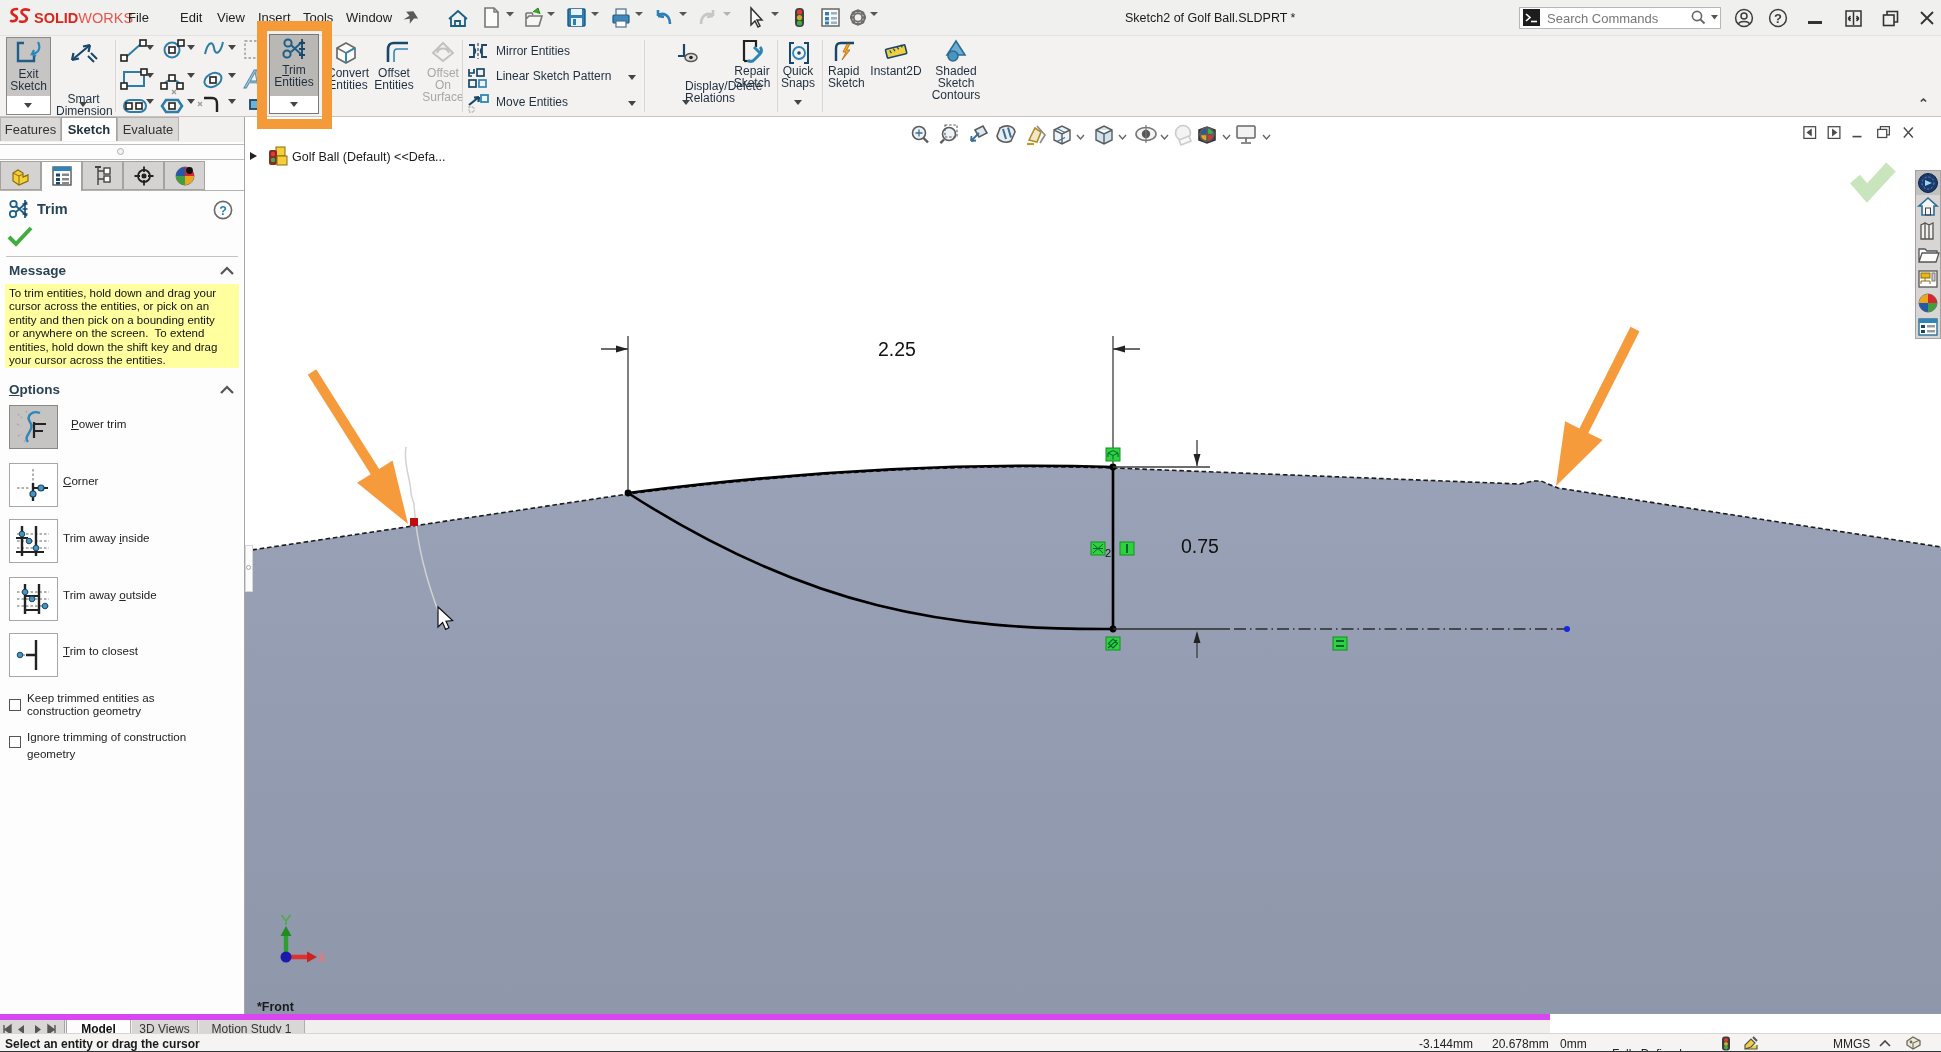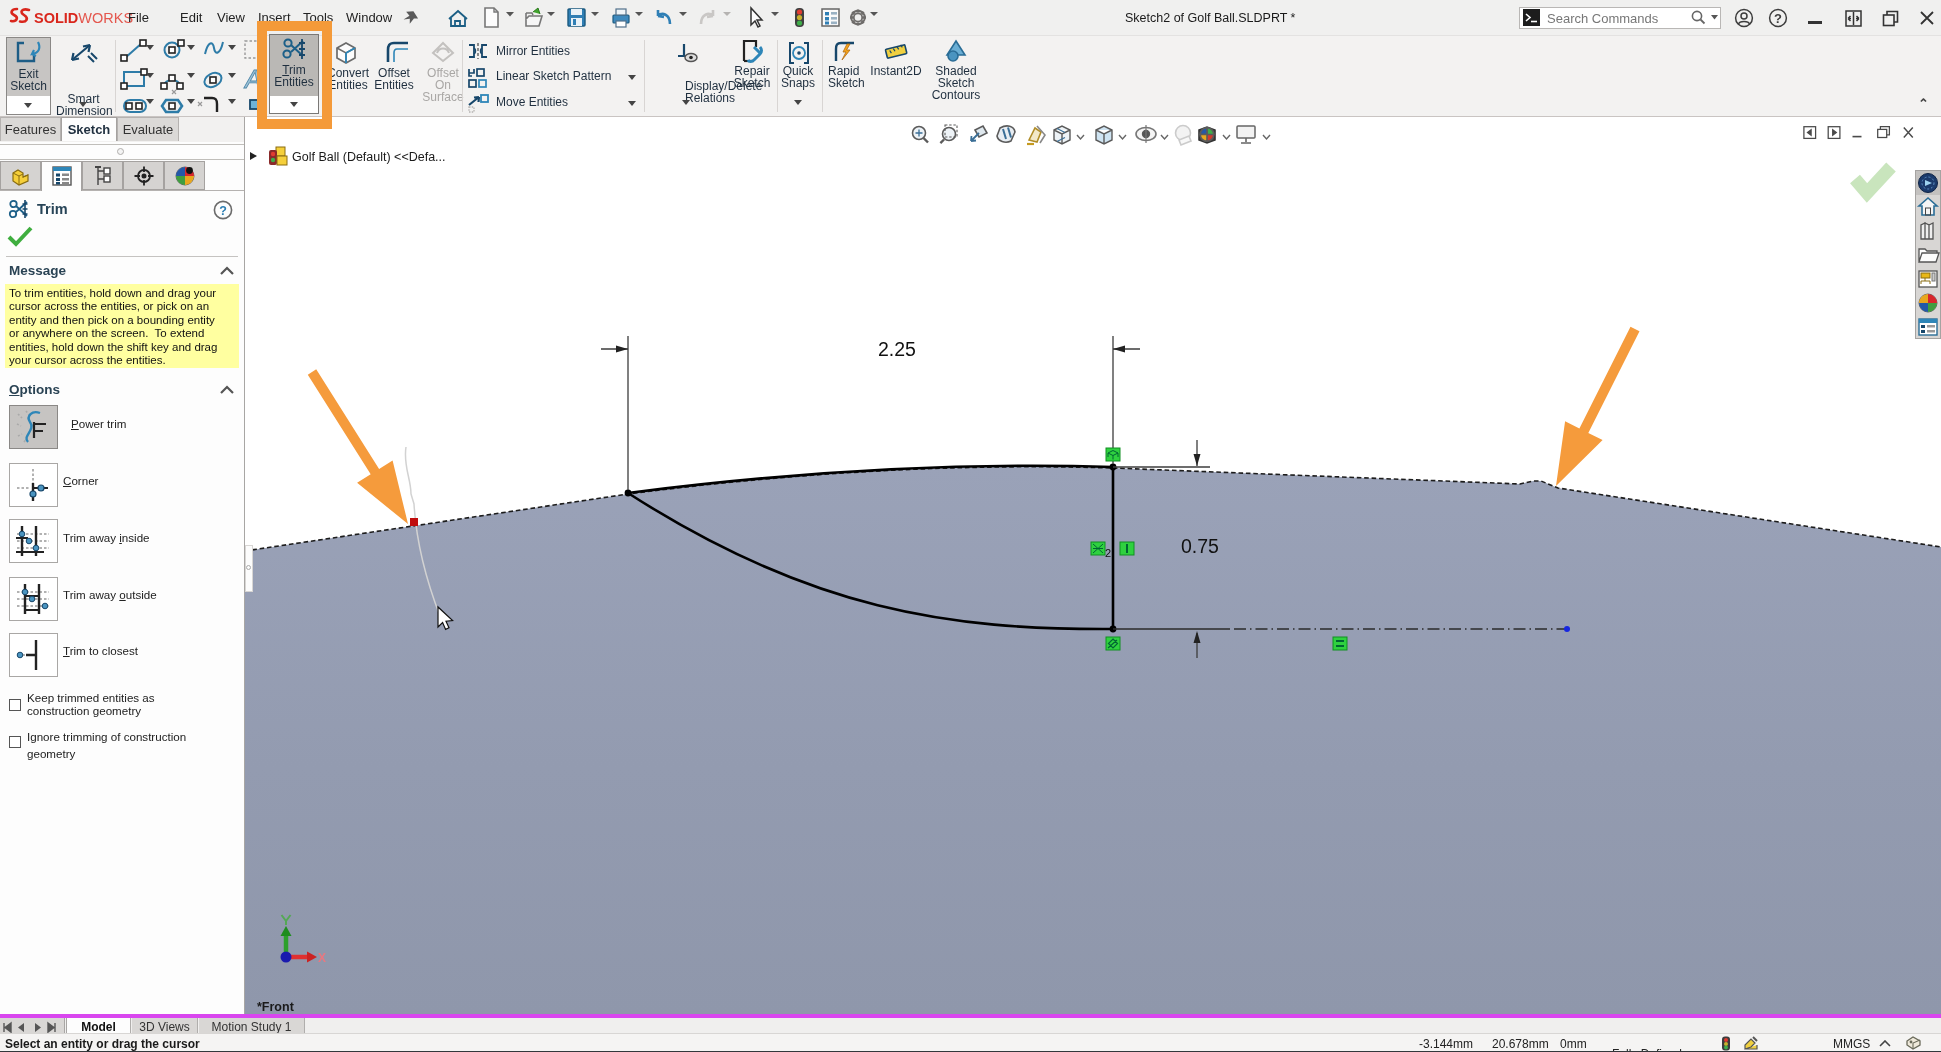--- a/index.html
+++ b/index.html
@@ -10,21 +10,21 @@
 #ribbon{left:0;top:36px;width:1941px;height:81px;background:#f3f2f1;border-bottom:1px solid #c9c4c2;}
 .rsep{position:absolute;top:4px;height:72px;width:1px;background:#d8d5d3;}
 .rbtntxt{position:absolute;font-size:12px;color:#1f2f3f;text-align:center;line-height:12px;}
 .caret{position:absolute;width:0;height:0;border-left:4px solid transparent;border-right:4px solid transparent;border-top:5px solid #444;}
 #tabsrow{left:0;top:117px;width:1941px;height:26px;background:transparent;}
 #tabsleft{left:0;top:117px;width:245px;height:26px;background:#f2f1f0;border-bottom:1px solid #b8beba;}
 .rtab{position:absolute;top:0px;height:24px;font-size:13px;color:#333;text-align:center;border:1px solid #b5b2b0;border-bottom:none;background:#dbd9d7;padding-top:4px;}
 #panel{left:0;top:142px;width:245px;height:872px;background:#fdfdfd;}
 #panelborder{left:244px;top:117px;width:1px;height:897px;background:#a8a6a4;z-index:5;}
 #viewport{left:245px;top:117px;width:1696px;height:897px;background:#fff;}
-#bottombar{left:0;top:1014px;width:1941px;height:19px;background:#f0efee;border-top:4px solid #d946ef;}
+#bottombar{left:0;top:1014px;width:1550px;height:19px;background:#f0efee;border-top:6px solid #d946ef;}
 #statusbar{left:0;top:1033px;width:1941px;height:19px;background:#f5f4f3;border-top:1px solid #d8d6d4;font-size:12px;color:#222;}
 .btab{position:absolute;top:0;height:19px;font-size:12px;color:#333;text-align:center;padding-top:2px;border-right:1px solid #b0aeac;background:#d9d7d5;}
 </style></head>
 <body>
 <div id="app">
 <div id="titlebar" class="abs">
  <svg class="abs" style="left:7px;top:6px" width="140" height="24" viewBox="0 0 140 24">
   <g fill="none" stroke="#d9261c" stroke-width="2.6" stroke-linecap="round">
    <path d="M10,3 C4,3 3,7 7,9 C12,11.5 10,16 4,15"></path>
    <path d="M22,4 C15,2 12,6 17,9 C22,12 20,17 13,15.5"></path>

